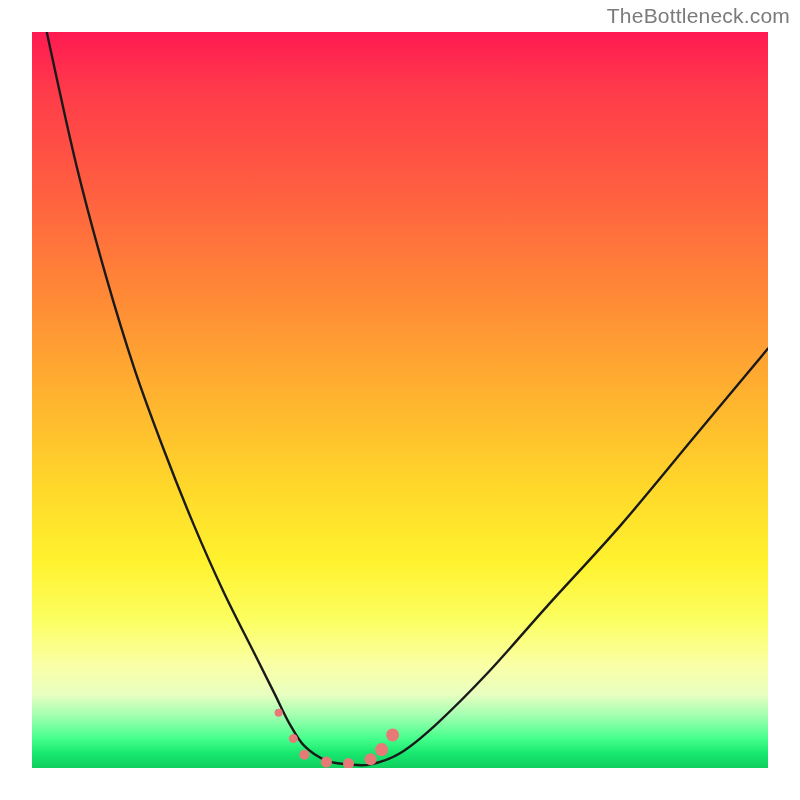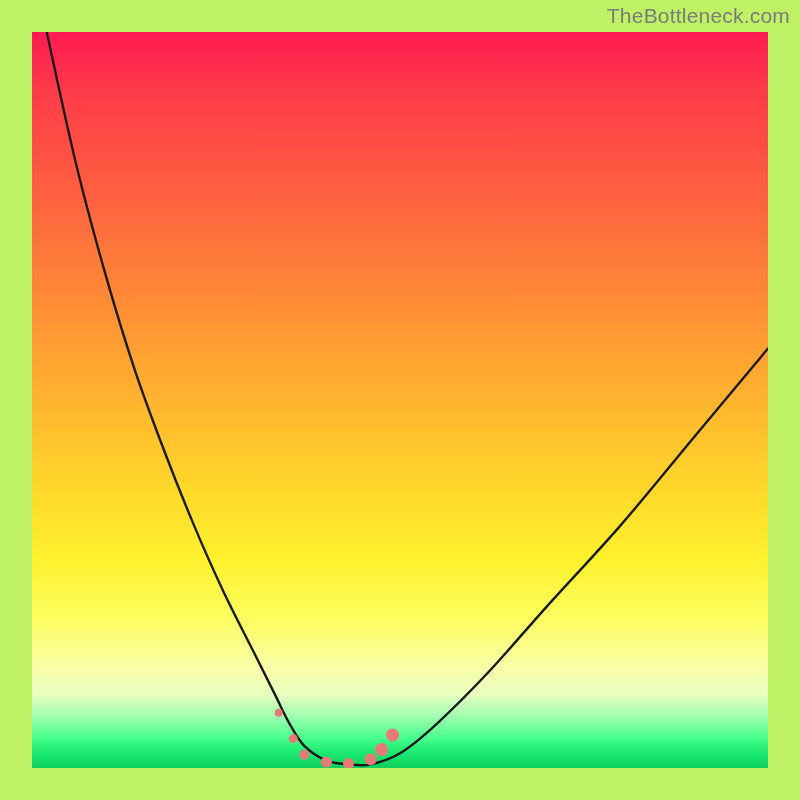--- a/index.html
+++ b/index.html
@@ -10,21 +10,21 @@
     background: #000;
     overflow: hidden;
     font-family: Arial, Helvetica, sans-serif;
   }
   .frame {
     position: absolute;
     top: 0;
     left: 0;
     width: 800px;
     height: 800px;
-    background: #bef264;
+    background: #ffffff;
   }
   .plot {
     position: absolute;
     top: 32px;
     left: 32px;
     width: 736px;
     height: 736px;
     overflow: hidden;
   }
   .gradient {

